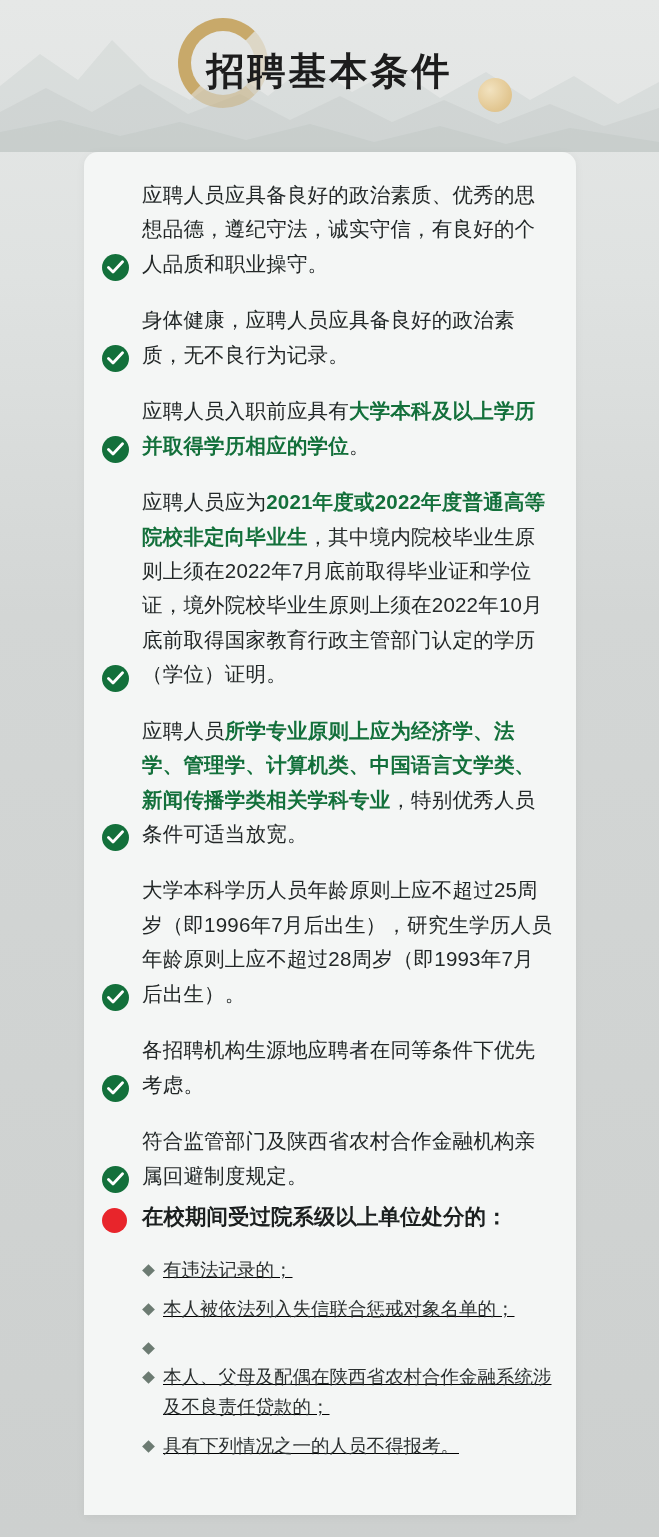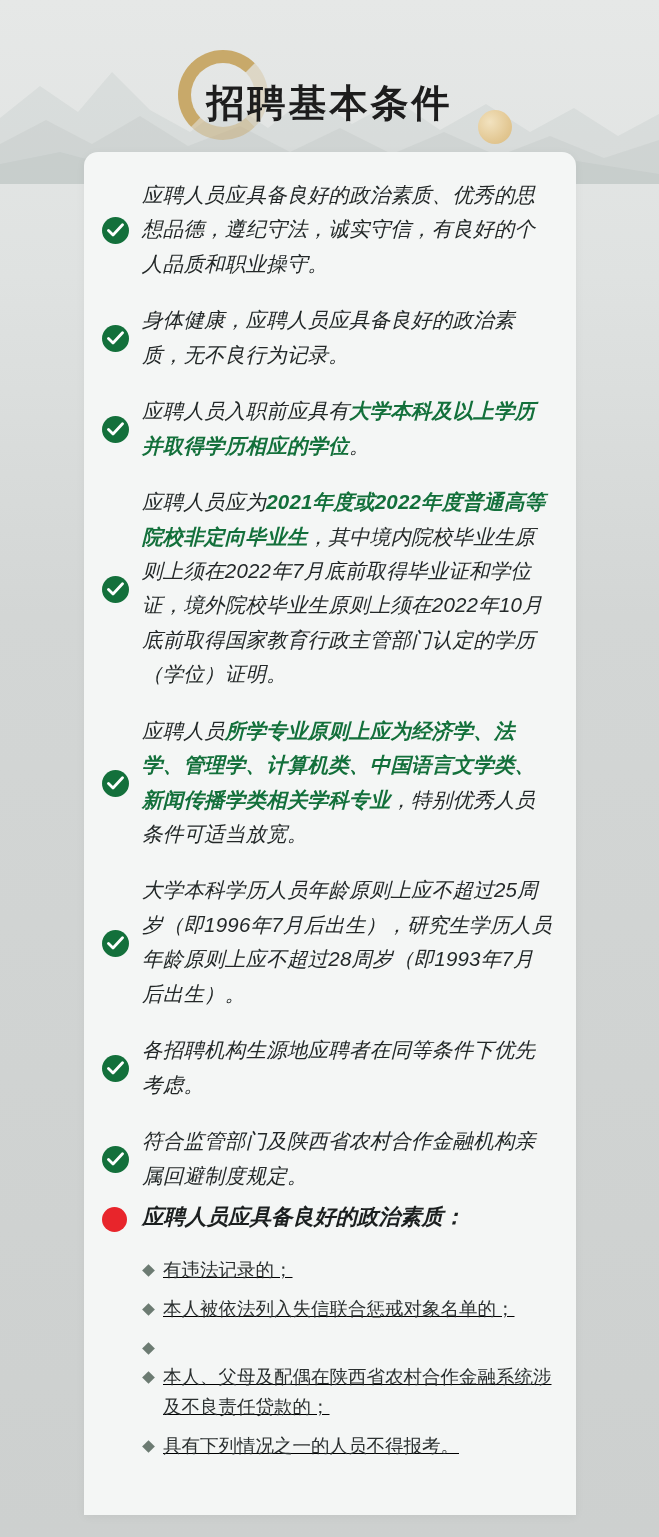--- a/index.html
+++ b/index.html
@@ -17,21 +17,20 @@
     position: absolute;
     inset: 0;
     background: linear-gradient(180deg, #e6e8e7 0%, #dfe2e1 18%, #d3d6d5 40%, #cdd0cf 100%);
   }
 
   
   .header {
     position: relative;
     height: 152px;
     overflow: hidden;
-    margin-top: 32px;
   }
   .mountains {
     position: absolute;
     left: 0; right: 0; top: 0;
     height: 152px;
     opacity: .55;
   }
   .ring {
     position: absolute;
     left: 178px;
@@ -73,23 +72,22 @@
     width: 492px;
     bottom: 22px;
     background: #f4f6f5;
     border-radius: 14px 14px 0 0;
     padding: 26px 22px 20px 18px;
     box-shadow: 0 2px 10px rgba(0,0,0,.05);
   }
 
   .item {
     display: flex;
-    align-items: center;
+    align-items: flex-end;
     margin-bottom: 22px;
-    font-style: italic;
   }
   .item:last-child { margin-bottom: 8px; }
 
   .tick {
     flex: 0 0 auto;
     width: 27px;
     height: 27px;
     margin-top: 2px;
     margin-right: 13px;
     border-radius: 50%;
@@ -227,21 +225,21 @@
             <svg width="17" height="15" viewBox="0 0 17 15">
               <path d="M1.5 7.5 L6 12 L15.5 1.8" fill="none" stroke="#ffffff" stroke-width="2.8" stroke-linecap="round" stroke-linejoin="round"></path>
             </svg>
           </div>
           <div class="txt"><span>符合监管部门及陕西省农村合作金融机构亲属回避制度规定。</span></div>
         </div>
       </div>
 
     <div class="item">
       <div class="bullet-red"></div>
-      <div class="heading-red">应聘人员应具备良好的政治素质：</div>
+      <div class="heading-red">在校期间受过院系级以上单位处分的：</div>
     </div>
 
     <div class="sublist" id="sub-root">
         <div class="subitem">
           <div class="diamond"></div>
           <div class="subtxt">有违法记录的；</div>
         </div>
         <div class="subitem">
           <div class="diamond"></div>
           <div class="subtxt">本人被依法列入失信联合惩戒对象名单的；</div>

